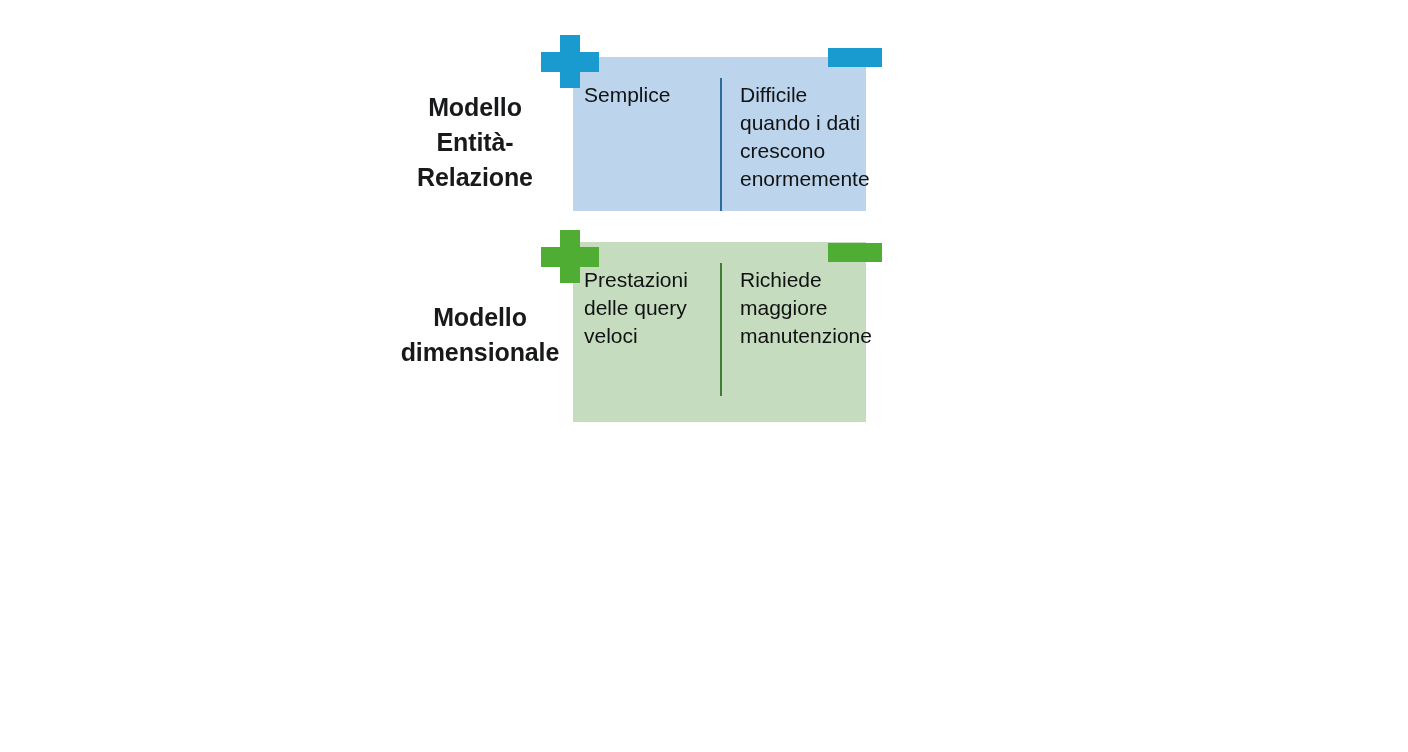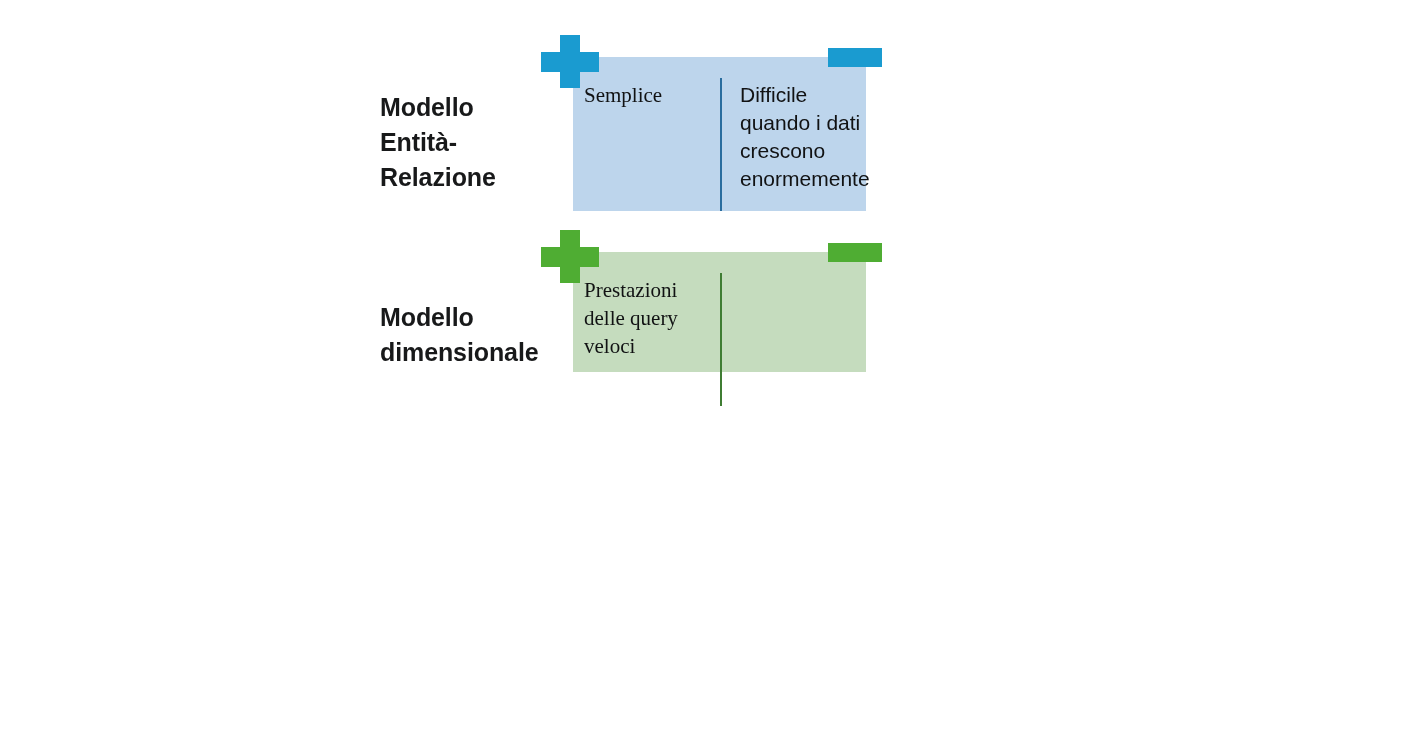--- a/index.html
+++ b/index.html
@@ -28,21 +28,21 @@
     position: absolute;
   }
 
   .cmp-label {
     position: absolute;
     font-weight: bold;
     font-size: 25px;
     line-height: 35px;
     color: #18191a;
     letter-spacing: -0.1px;
-    text-align: left;
+    text-align: center;
     white-space: pre-line;
   }
 
   .cmp-panel {
     position: absolute;
     left: 0;
     top: 0;
   }
 
   .cmp-panel-bg {
@@ -63,21 +63,21 @@
 
   .cmp-col {
     position: absolute;
     top: 24px;
     font-size: 21px;
     line-height: 28px;
     color: #111213;
     white-space: pre-line;
   }
 
-  .cmp-col-pro { left: 11px; width: 140px; font-family: Liberation Serif, serif; }
+  .cmp-col-pro { left: 11px; width: 140px; }
   .cmp-col-con { left: 155px; width: 160px; margin-left: 12px; }
 
   .cmp-divider {
     position: absolute;
     top: 21px;
     left: 147px;
     width: 2px;
     height: 133px;
   }
 
@@ -153,31 +153,34 @@
     <div class="icon-minus" style="left:828px; top:48px;">
       <div class="bar-h" style="background:#1a9bd0;"></div>
     </div>
   </div>
 
   <div class="cmp-block" style="left:0px; top:195px; width:1408px; height:260px;">
 
     <div class="cmp-label" style="left:380px; top:105px; width:200px;">Modello
 dimensionale</div>
 
-    <div class="cmp-panel" style="left:573px; top:57px; width:293px; height:120px;">
+    <div class="cmp-panel" style="left:573px; top:47px; width:293px; height:180px;">
 
       <div class="cmp-panel-bg" style="background:#c5dcbe;"></div>
 
       <div class="cmp-cols">
         <div class="cmp-divider" style="background:#3f7d33;"></div>
 
         <div class="cmp-col cmp-col-pro">Prestazioni
 delle query
 veloci</div>
 
+        <div class="cmp-col cmp-col-con">Richiede
+maggiore
+manutenzione</div>
       </div>
     </div>
 
     <div class="icon-plus" style="left:541px; top:35px;">
       <div class="bar-h" style="background:#4fad33;"></div>
       <div class="bar-v" style="background:#4fad33;"></div>
     </div>
 
     <div class="icon-minus" style="left:828px; top:48px;">
       <div class="bar-h" style="background:#4fad33;"></div>

